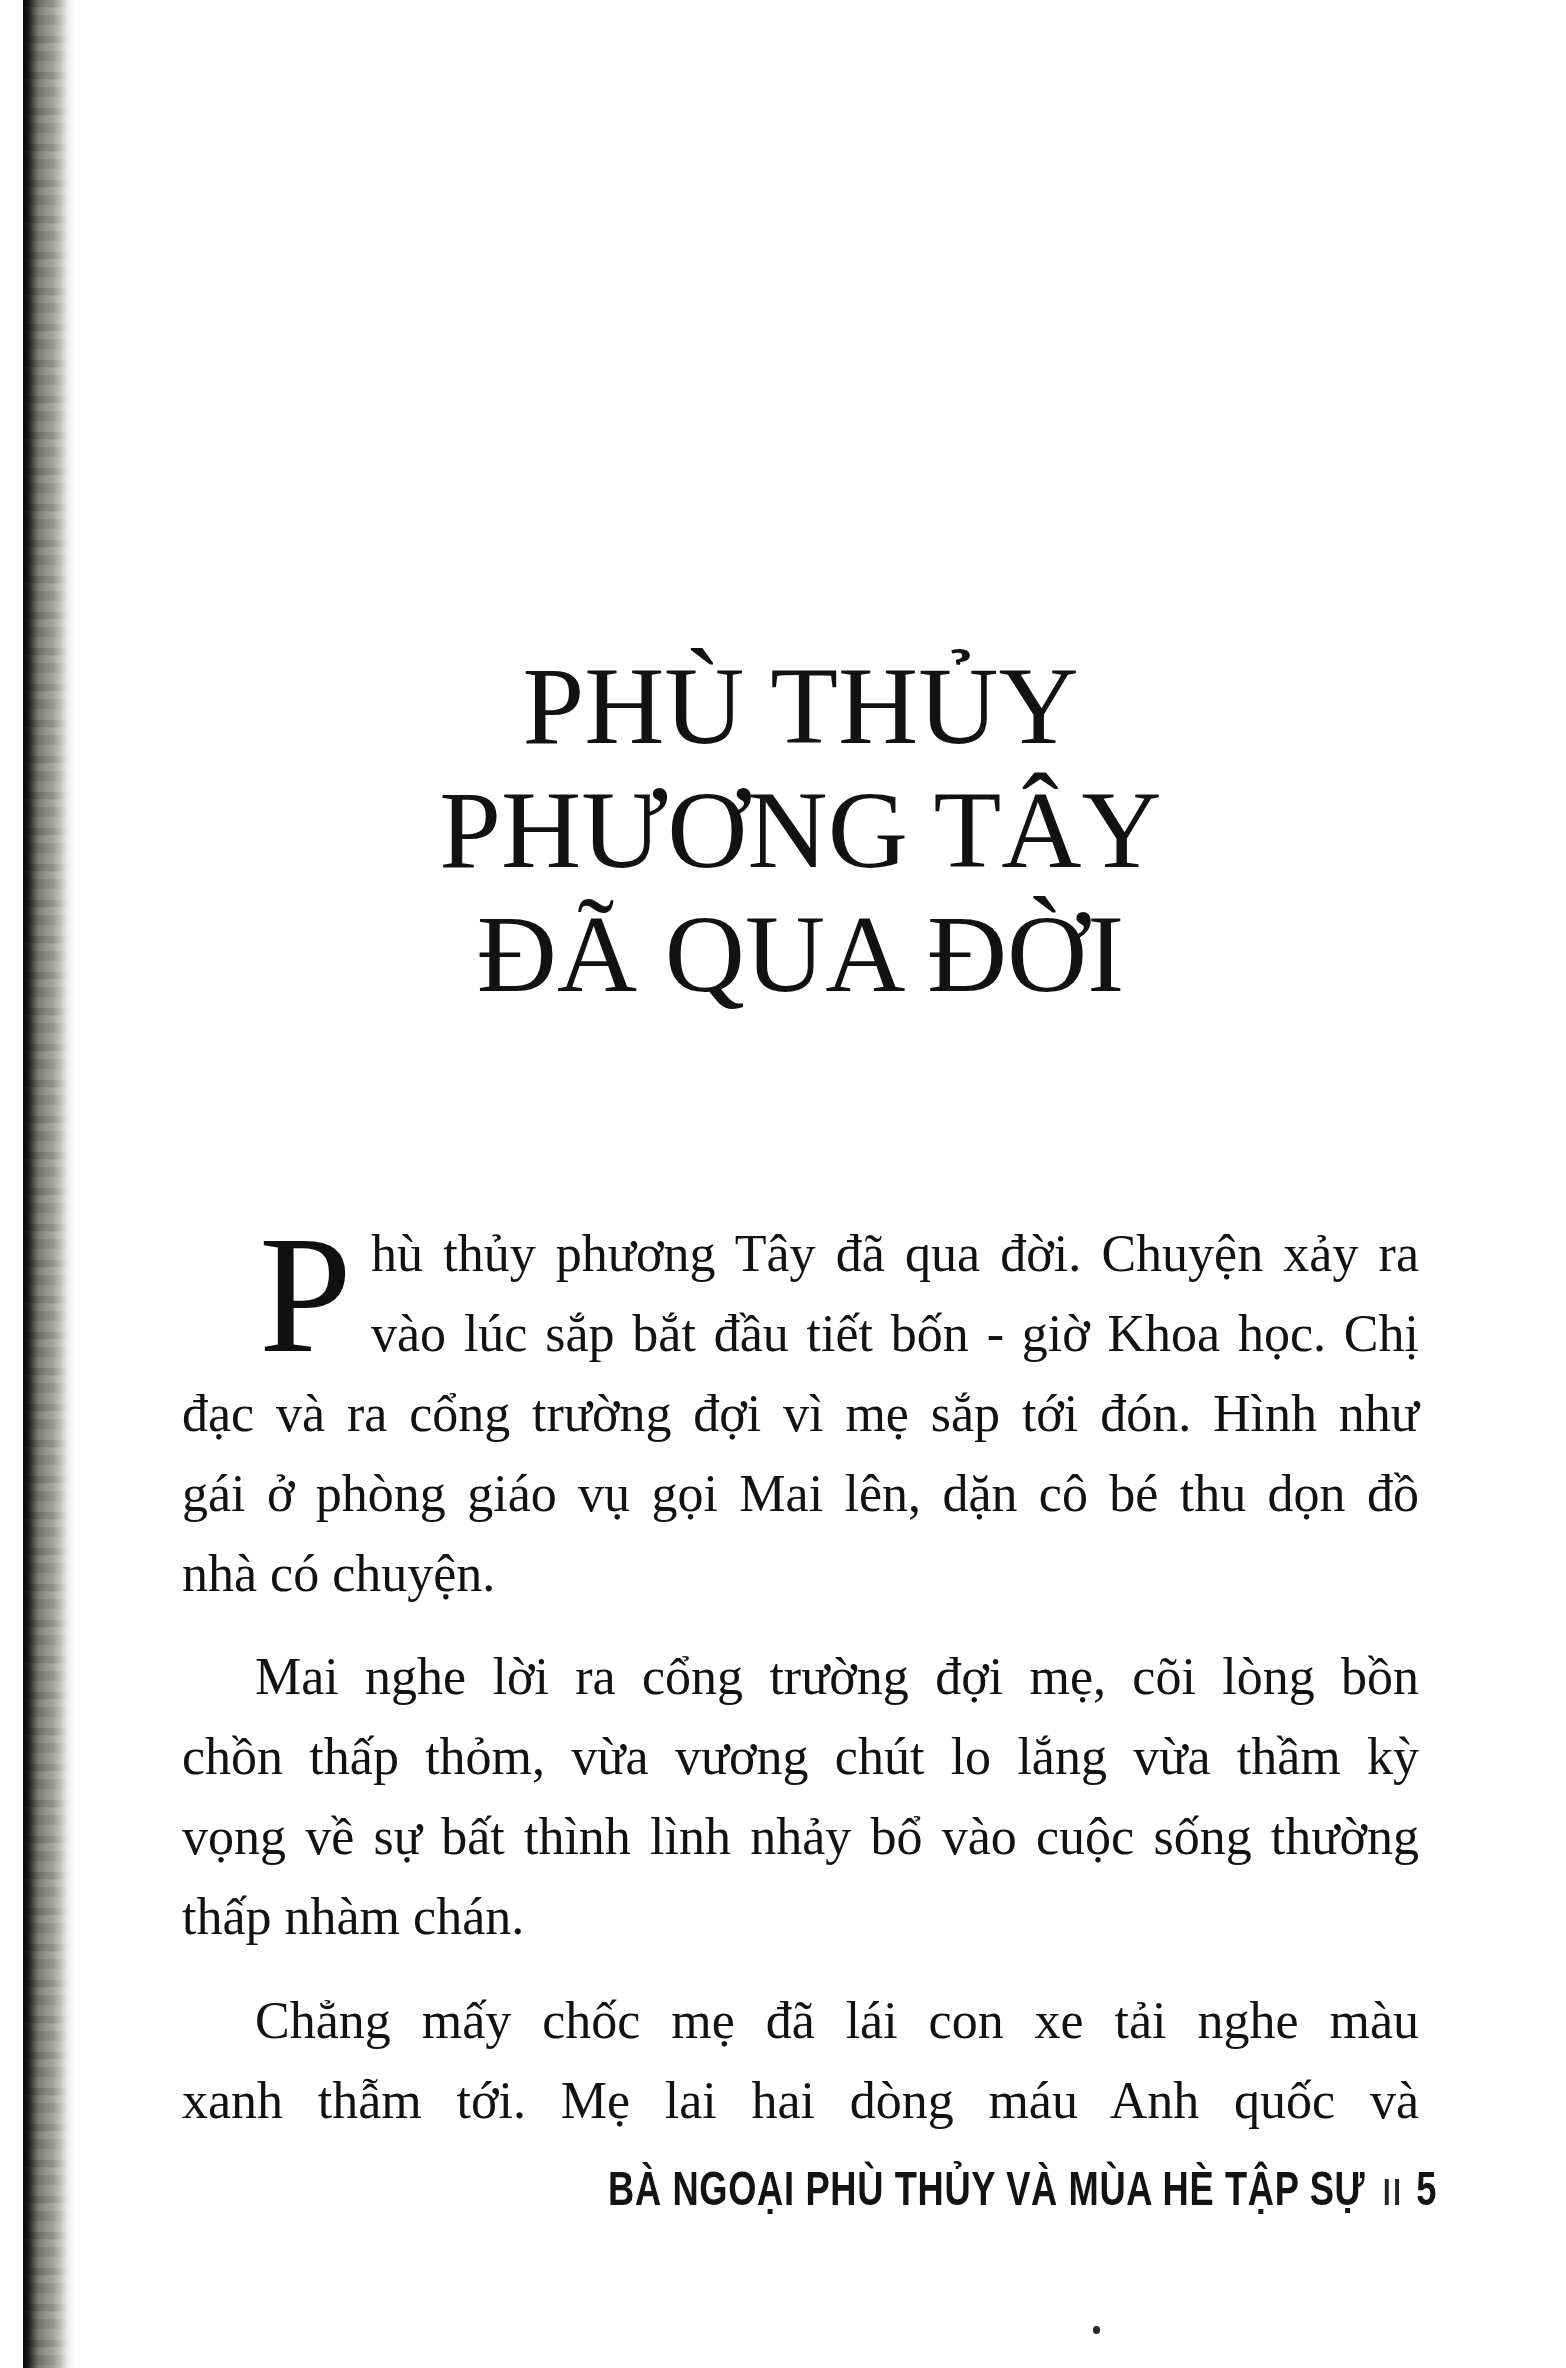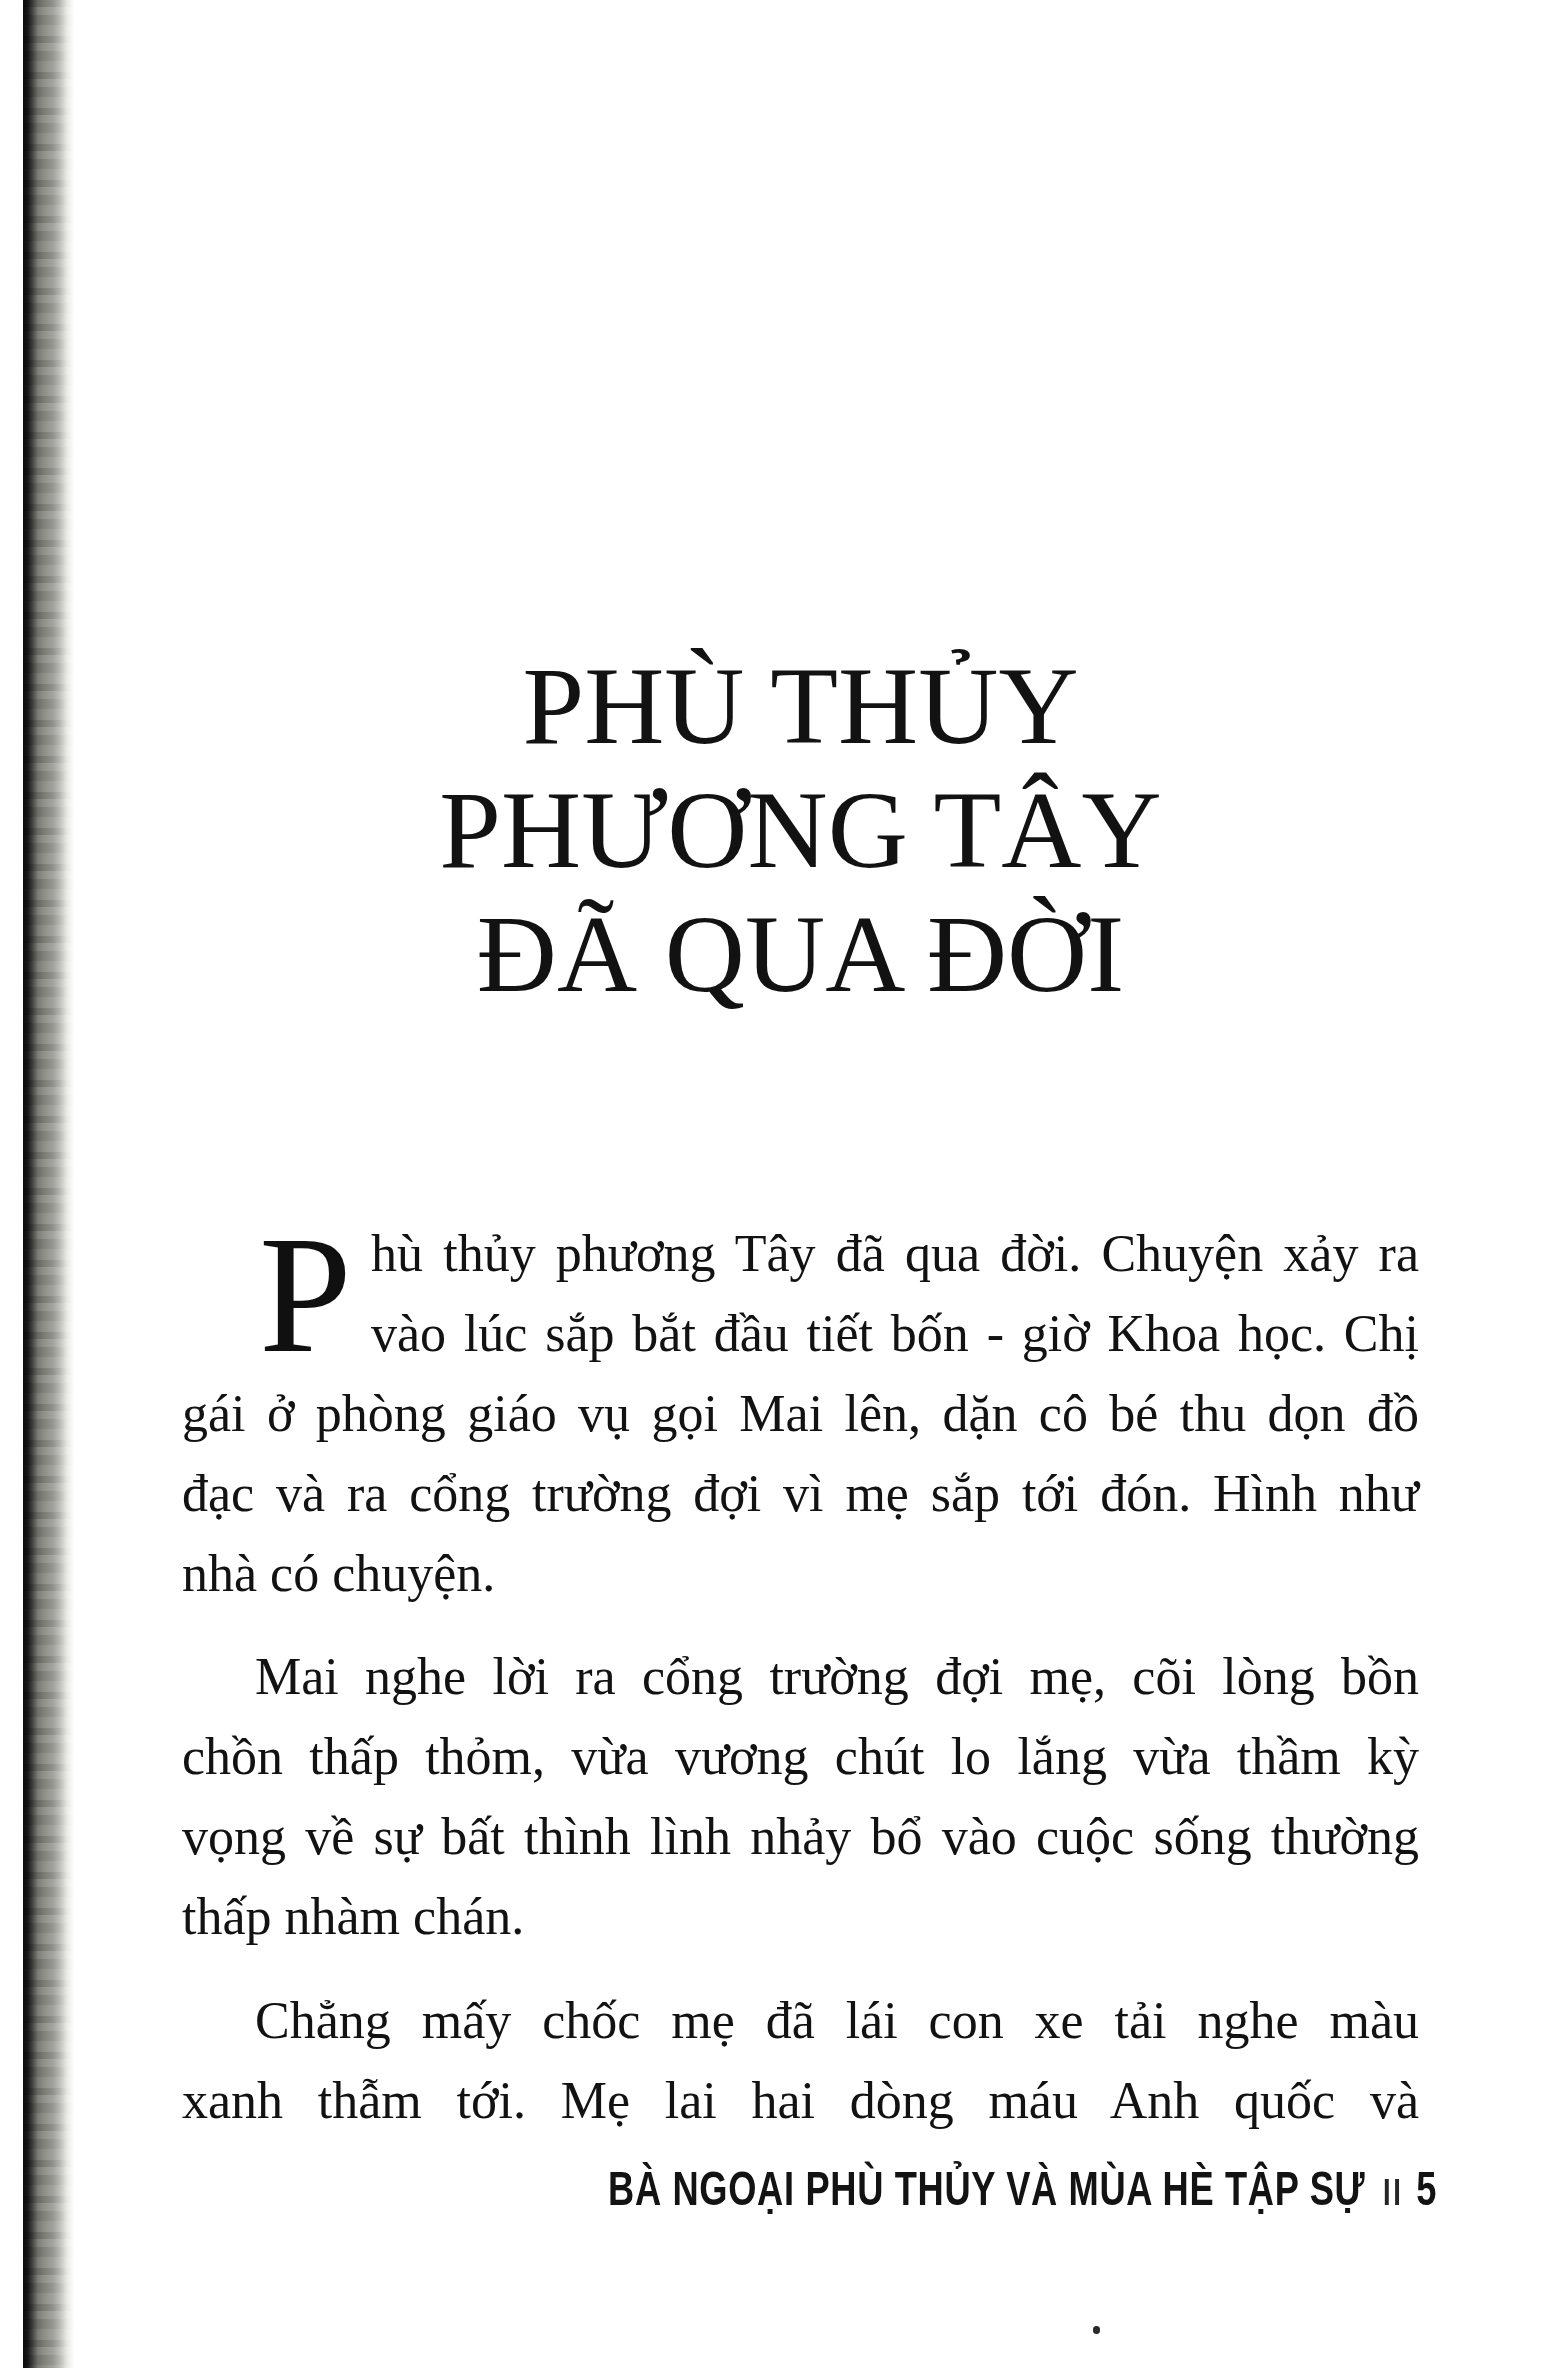--- a/index.html
+++ b/index.html
@@ -138,22 +138,22 @@
     <div>PHƯƠNG TÂY</div>
     <div>ĐÃ QUA ĐỜI</div>
   </div>
 
   <span class="drop-cap">P</span>
 
   <div class="body-text">
     <div class="para">
       <div class="tline pl">hù thủy phương Tây đã qua đời. Chuyện xảy ra</div>
       <div class="tline pl">vào lúc sắp bắt đầu tiết bốn - giờ Khoa học. Chị</div>
+      <div class="tline">đạc và ra cổng trường đợi vì mẹ sắp tới đón. Hình như</div>
       <div class="tline">gái ở phòng giáo vụ gọi Mai lên, dặn cô bé thu dọn đồ</div>
-      <div class="tline">đạc và ra cổng trường đợi vì mẹ sắp tới đón. Hình như</div>
       <div class="tline last">nhà có chuyện.</div>
     </div>
     <div class="para">
       <div class="tline indent">Mai nghe lời ra cổng trường đợi mẹ, cõi lòng bồn</div>
       <div class="tline">chồn thấp thỏm, vừa vương chút lo lắng vừa thầm kỳ</div>
       <div class="tline">vọng về sự bất thình lình nhảy bổ vào cuộc sống thường</div>
       <div class="tline last">thấp nhàm chán.</div>
     </div>
     <div class="para">
       <div class="tline indent">Chẳng mấy chốc mẹ đã lái con xe tải nghe màu</div>

